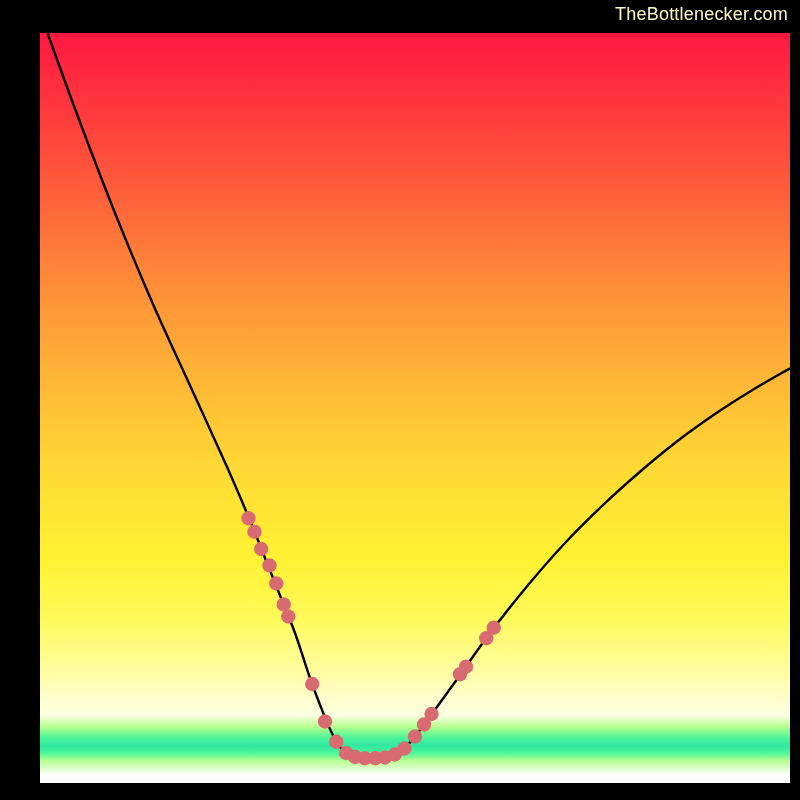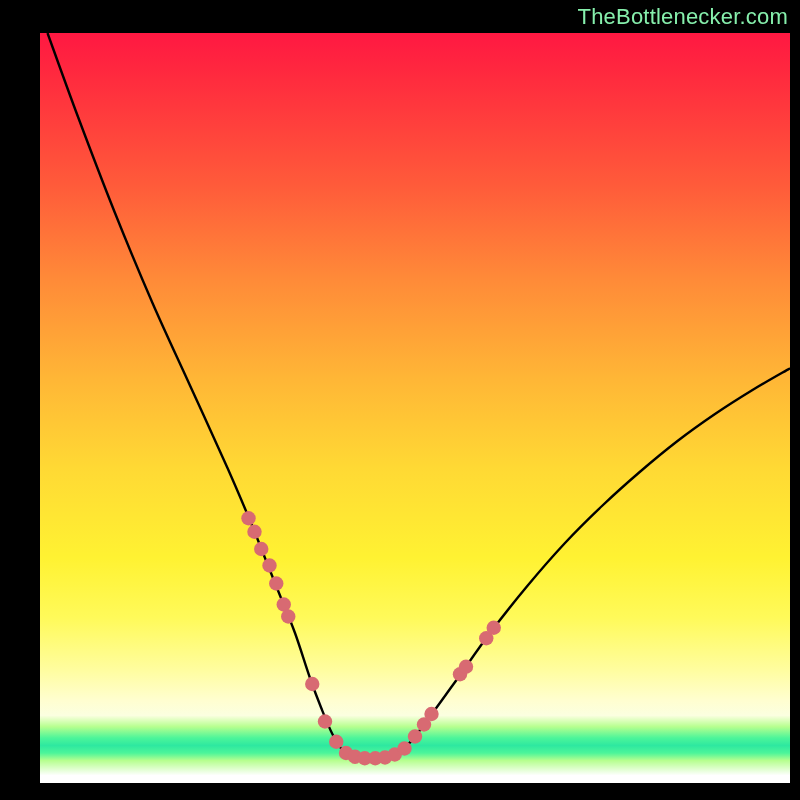--- a/index.html
+++ b/index.html
@@ -60,22 +60,22 @@
     left: 0;
     top: 0;
     width: 100%;
     height: 100%;
   }
   .watermark {
     position: absolute;
     top: 4px;
     right: 12px;
     font-family: Arial, Helvetica, sans-serif;
-    font-size: 22px;
-    color: #86efac;
+    font-size: 18px;
+    color: #fef9c3;
     letter-spacing: 0.2px;
   }
 </style>
 </head>
 <body>
 
 <div class="frame">
   <div class="plot">
     <div class="bg"></div>
     <svg class="curve" viewBox="0 0 750 750" preserveAspectRatio="none">

